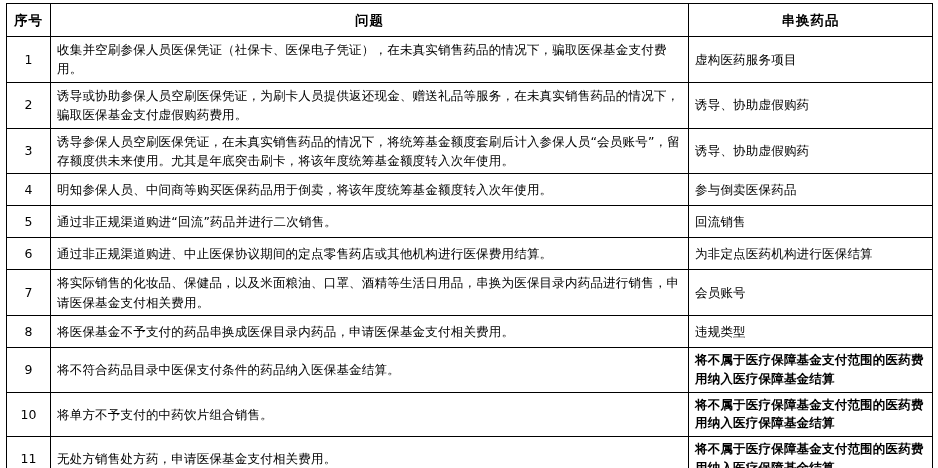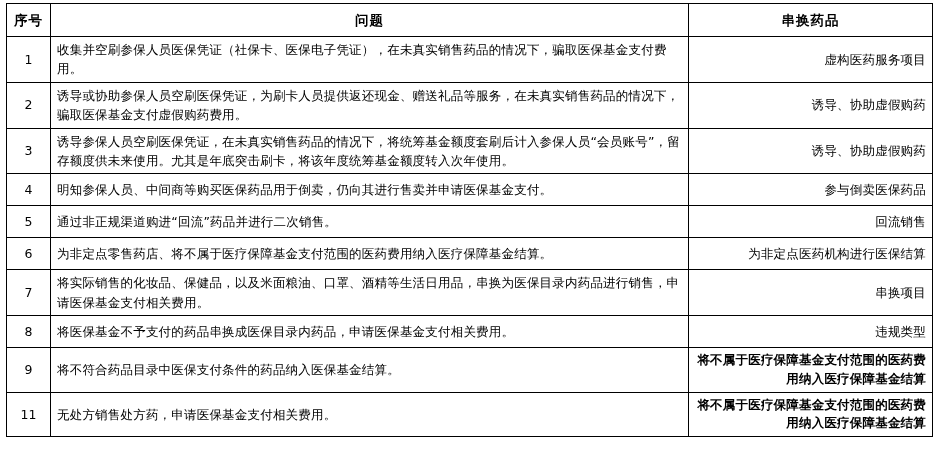--- a/index.html
+++ b/index.html
@@ -48,21 +48,21 @@
 
   td.num {
     text-align: center;
     font-size: 12.5px;
   }
   td.desc {
     text-align: left;
     letter-spacing: 0.2px;
   }
   td.type {
-    text-align: right;
+    text-align: left;
     letter-spacing: 0.2px;
   }
   td.type.wrap {
     line-height: 1.5;
     font-size: 12.5px;
     font-weight: bold;
   }
   .r-tall { height: 40px; }
   .r-mid { height: 32px; }
 </style>
@@ -94,48 +94,53 @@
         <td class="desc">诱导或协助参保人员空刷医保凭证，为刷卡人员提供返还现金、赠送礼品等服务，在未真实销售药品的情况下，骗取医保基金支付虚假购药费用。</td>
         <td class="type">诱导、协助虚假购药</td>
       </tr>
       <tr class="r-tall">
         <td class="num">3</td>
         <td class="desc">诱导参保人员空刷医保凭证，在未真实销售药品的情况下，将统筹基金额度套刷后计入参保人员“会员账号”，留存额度供未来使用。尤其是年底突击刷卡，将该年度统筹基金额度转入次年使用。</td>
         <td class="type">诱导、协助虚假购药</td>
       </tr>
       <tr class="r-mid">
         <td class="num">4</td>
-        <td class="desc">明知参保人员、中间商等购买医保药品用于倒卖，仍向其进行售卖并申请医保基金支付。</td>
+        <td class="desc">明知参保人员、中间商等购买医保药品用于倒卖，将该年度统筹基金额度转入次年使用。</td>
         <td class="type">参与倒卖医保药品</td>
       </tr>
       <tr class="r-mid">
         <td class="num">5</td>
         <td class="desc">通过非正规渠道购进“回流”药品并进行二次销售。</td>
         <td class="type">回流销售</td>
       </tr>
       <tr class="r-mid">
         <td class="num">6</td>
-        <td class="desc">为非定点零售药店、将不属于医疗保障基金支付范围的医药费用纳入医疗保障基金结算。</td>
+        <td class="desc">通过非正规渠道购进、中止医保协议期间的定点零售药店或其他机构进行医保费用结算。</td>
         <td class="type">为非定点医药机构进行医保结算</td>
       </tr>
       <tr class="r-tall">
         <td class="num">7</td>
         <td class="desc">将实际销售的化妆品、保健品，以及米面粮油、口罩、酒精等生活日用品，串换为医保目录内药品进行销售，申请医保基金支付相关费用。</td>
-        <td class="type">串换项目</td>
+        <td class="type">会员账号</td>
       </tr>
       <tr class="r-mid">
         <td class="num">8</td>
         <td class="desc">将医保基金不予支付的药品串换成医保目录内药品，申请医保基金支付相关费用。</td>
         <td class="type">违规类型</td>
       </tr>
       <tr class="r-mid">
         <td class="num">9</td>
         <td class="desc">将不符合药品目录中医保支付条件的药品纳入医保基金结算。</td>
         <td class="type wrap">将不属于医疗保障基金支付范围的医药费用纳入医疗保障基金结算</td>
       </tr>
       <tr class="r-mid">
+        <td class="num">10</td>
+        <td class="desc">将单方不予支付的中药饮片组合销售。</td>
+        <td class="type wrap">将不属于医疗保障基金支付范围的医药费用纳入医疗保障基金结算</td>
+      </tr>
+      <tr class="r-mid">
         <td class="num">11</td>
         <td class="desc">无处方销售处方药，申请医保基金支付相关费用。</td>
         <td class="type wrap">将不属于医疗保障基金支付范围的医药费用纳入医疗保障基金结算</td>
       </tr>
     </tbody>
   </table>
 </div>
 
 </body></html>

